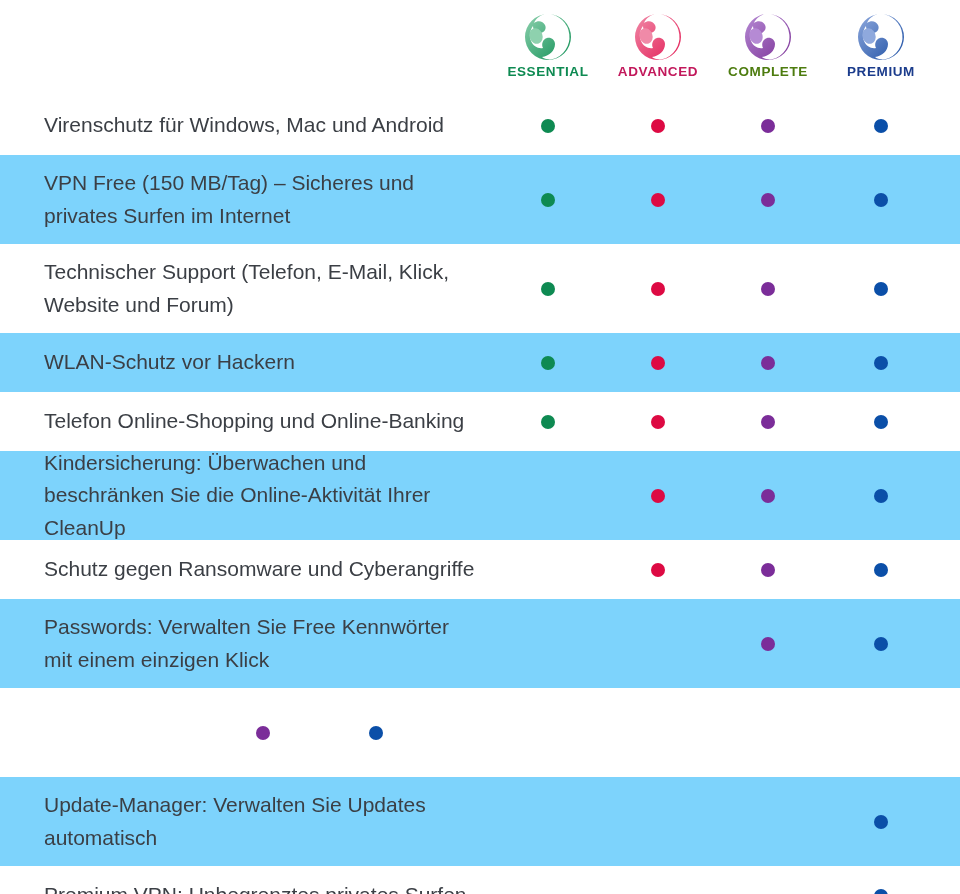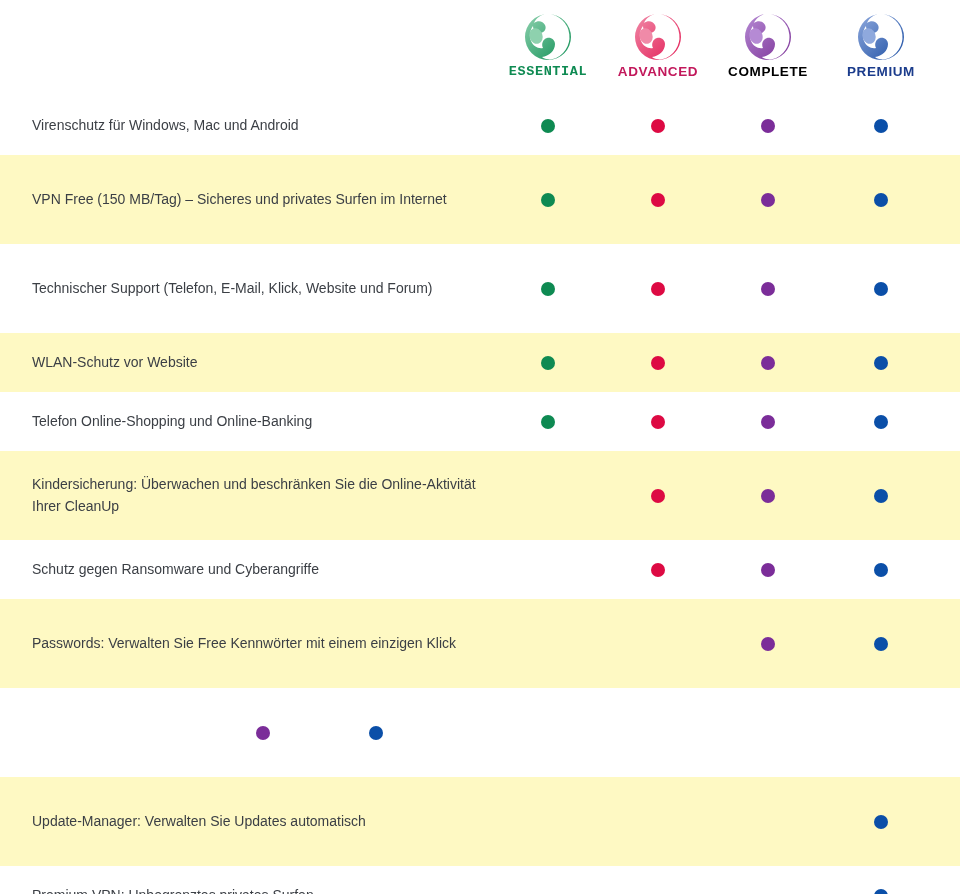--- a/index.html
+++ b/index.html
@@ -43,21 +43,21 @@
 
   .plan-header {
     flex: 0 0 86px;
     display: flex;
     flex-direction: column;
     align-items: center;
     justify-content: flex-end;
     padding-bottom: 18px;
   }
   .plan-header:nth-of-type(2) { margin-left: 0px; }
-  .plan-col-1 { margin-left: 0px; font-family: Liberation Mono, monospace; }
+  .plan-col-1 { margin-left: 0px; }
   .plan-col-2 { margin-left: 24px; }
   .plan-col-3 { margin-left: 24px; }
   .plan-col-4 { margin-left: 27px; }
 
   .plan-logo {
     width: 58px;
     height: 52px;
     display: block;
   }
 
@@ -72,26 +72,26 @@
 
   
   .table-body { position: relative; z-index: 1; }
 
   .feature-row {
     display: flex;
     align-items: center;
     position: relative;
     background: #ffffff;
   }
-  .feature-row.striped { background: #fef9c3; }
+  .feature-row.striped { background: #7dd3fc; }
 
   .feature-label {
     flex: 0 0 505px;
-    padding: 0 24px 0 32px;
-    font-size: 14px;
+    padding: 0 24px 0 44px;
+    font-size: 21px;
     line-height: 1.55;
     color: #3b3f45;
     font-weight: 400;
   }
 
   .cell {
     flex: 0 0 86px;
     display: flex;
     align-items: center;
     justify-content: center;
@@ -154,21 +154,21 @@
       <svg class="plan-logo" viewBox="0 0 58 52">
         <defs>
           <linearGradient id="g-complete" x1="0" y1="0" x2="1" y2="1">
             <stop offset="0%" stop-color="#b58ad4"></stop>
               <stop offset="100%" stop-color="#7c3196"></stop>
           </linearGradient>
         </defs>
         <path d="M29 3 A23 23 0 1 1 29 49 A23 23 0 1 1 29 3 Z M29 3 C22 3 17 7 15 12 C19 9 24 10 26 14 C28 18 25 22 21 22 C17 22 14 19 14 15 C11 19 10 25 12 30 C14 35 19 38 24 37 C22 33 24 28 28 27 C32 26 36 29 36 33 C36 40 30 45 23 46 C25 48 30 49 34 48 A23 23 0 0 0 29 3 Z" fill="url(#g-complete)"></path>
         <ellipse cx="17" cy="25" rx="6.5" ry="8" fill="#b58ad4" transform="rotate(-20 17 25)"></ellipse>
       </svg>
-      <span class="plan-name" style="color:#000000">COMPLETE</span>
+      <span class="plan-name" style="color:#4d7c0f">COMPLETE</span>
     </div>
 
     <div class="plan-header plan-col-4">
       <svg class="plan-logo" viewBox="0 0 58 52">
         <defs>
           <linearGradient id="g-premium" x1="0" y1="0" x2="1" y2="1">
             <stop offset="0%" stop-color="#8fa9dd"></stop>
               <stop offset="100%" stop-color="#1d4fa3"></stop>
           </linearGradient>
         </defs>
@@ -219,21 +219,21 @@
           <span class="dot" style="background: rgb(221, 10, 67);"></span>
         </div>
         <div class="cell cell-3">
           <span class="dot" style="background: rgb(123, 45, 153);"></span>
         </div>
         <div class="cell cell-4">
           <span class="dot" style="background: rgb(11, 79, 168);"></span>
         </div>
       </div>
       <div class="feature-row striped row-h-1">
-        <div class="feature-label">WLAN-Schutz vor Website</div>
+        <div class="feature-label">WLAN-Schutz vor Hackern</div>
         <div class="cell cell-1">
           <span class="dot" style="background: rgb(14, 138, 82);"></span>
         </div>
         <div class="cell cell-2">
           <span class="dot" style="background: rgb(221, 10, 67);"></span>
         </div>
         <div class="cell cell-3">
           <span class="dot" style="background: rgb(123, 45, 153);"></span>
         </div>
         <div class="cell cell-4">

